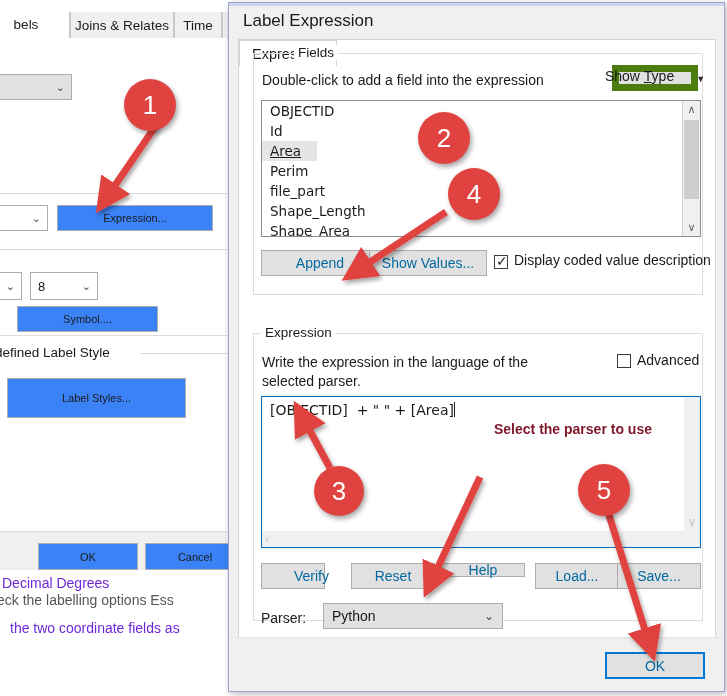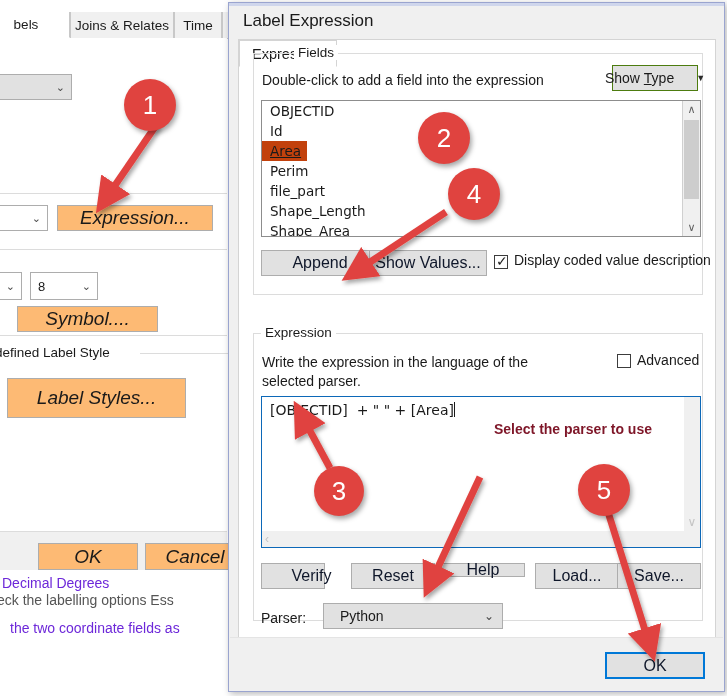--- a/index.html
+++ b/index.html
@@ -43,26 +43,25 @@
     position: absolute; left: 0; top: 336px; width: 227px; height: 195px;
     background: #fff; border-bottom: 1px solid #dcdcdc;
   }
   .bg-btnbar {
     position: absolute; left: 0; top: 532px; width: 227px; height: 38px;
     background: #f0f0f0;
   }
 
   .wbtn {
     position: absolute;
-    background: #fdba74;
+    background: #3b82f6;
     border: 1px solid #adadad;
-    font-size: 19px; color: #1a1a1a;
+    font-size: 11px; color: #1a1a1a;
     display: flex; align-items: center; justify-content: center;
     box-sizing: border-box;
-    font-style: italic;
   }
   .wcombo {
     position: absolute;
     background: #e1e1e1; border: 1px solid #adadad;
     box-sizing: border-box;
     display: flex; align-items: center;
     font-size: 13px; color: #1a1a1a;
   }
   .wcombo.white { background: #ffffff; }
   .wcombo .chev { margin-left: auto; margin-right: 6px; color: #4a4a4a; font-size: 11px; }
@@ -124,47 +123,47 @@
     font-size: 13.5px; color: #1a1a1a;
   }
 
   .dlg-text { position: absolute; font-size: 14px; color: #1a1a1a; }
 
   .dbtn {
     position: absolute;
     background: #e1e1e1; border: 1px solid #adadad;
     box-sizing: border-box;
     display: flex; align-items: center; justify-content: center;
-    font-size: 16px; color: #0f172a;
+    font-size: 14px; color: #0369a1;
   }
   .dbtn.focus { border: 2px solid #0078d7; }
 
   .showtype {
     position: absolute;
-    background: #e1e1e1; border: 1px solid #4d7c0f;
-    box-sizing: border-box;
-    display: flex; align-items: center; justify-content: center;
+    background: #e1e1e1; border: 7px solid #4d7c0f;
+    box-sizing: border-box;
+    display: flex; align-items: flex-end; justify-content: center;
     font-size: 14px; color: #1a1a1a; gap: 22px;
   }
   .showtype u { text-decoration: underline; }
   .showtype .caret { font-size: 9px; color: #2b2b2b; }
 
   
   .fieldlist {
     position: absolute;
     background: #ffffff; border: 1px solid #8d8d8d;
     box-sizing: border-box; overflow: hidden;
   }
   .fl-item {
     height: 20px; line-height: 20px; padding-left: 8px;
     font-size: 13.5px; color: #1a1a1a;
     font-family: "DejaVu Sans", sans-serif;
     white-space: nowrap;
   }
-  .fl-item.sel { background: #c2410c; display: inline-block; padding-right: 6px; text-decoration: underline; }
+  .fl-item.sel { background: #e5e5e5; display: inline-block; padding-right: 16px; text-decoration: underline; }
   .fl-row { height:20px; }
 
   .vscroll {
     position: absolute; right: 0; top: 0; width: 17px; bottom: 0;
     background: #f0f0f0; border-left: 1px solid #d0d0d0;
   }
   .vscroll .arrow {
     position: absolute; left: 0; width: 17px; height: 17px;
     display: flex; align-items: center; justify-content: center;
     color: #606060; font-size: 11px;
@@ -217,21 +216,21 @@
   }
   .expr-hs .ar { position:absolute; left: 3px; top:0; line-height:16px; color:#c4c4c4; font-size:12px; }
   .expr-corner { position:absolute; right:0; bottom:0; width:16px; height:16px; background:#f0f0f0; }
 
   .parser-label { position: absolute; font-size: 14px; color: #1a1a1a; }
   .parser-combo {
     position: absolute; background: #e1e1e1; border: 1px solid #adadad;
     box-sizing: border-box; display:flex; align-items:center;
     font-size: 14px; color:#1a1a1a;
   }
-  .parser-combo .txt { padding-left: 16px; }
+  .parser-combo .txt { padding-left: 8px; }
   .parser-combo .chev { margin-left:auto; margin-right:8px; color:#4a4a4a; font-size:12px; }
 
   .dlg-footer {
     position: absolute; left: 1px; right: 1px; bottom: 1px; height: 52px;
     background: #f0f0f0; border-top: 1px solid #e4e4e4;
   }
 
   
   .anno { position: absolute; left: 0; top: 0; width: 727px; height: 696px; pointer-events: none; }
   .badge {

